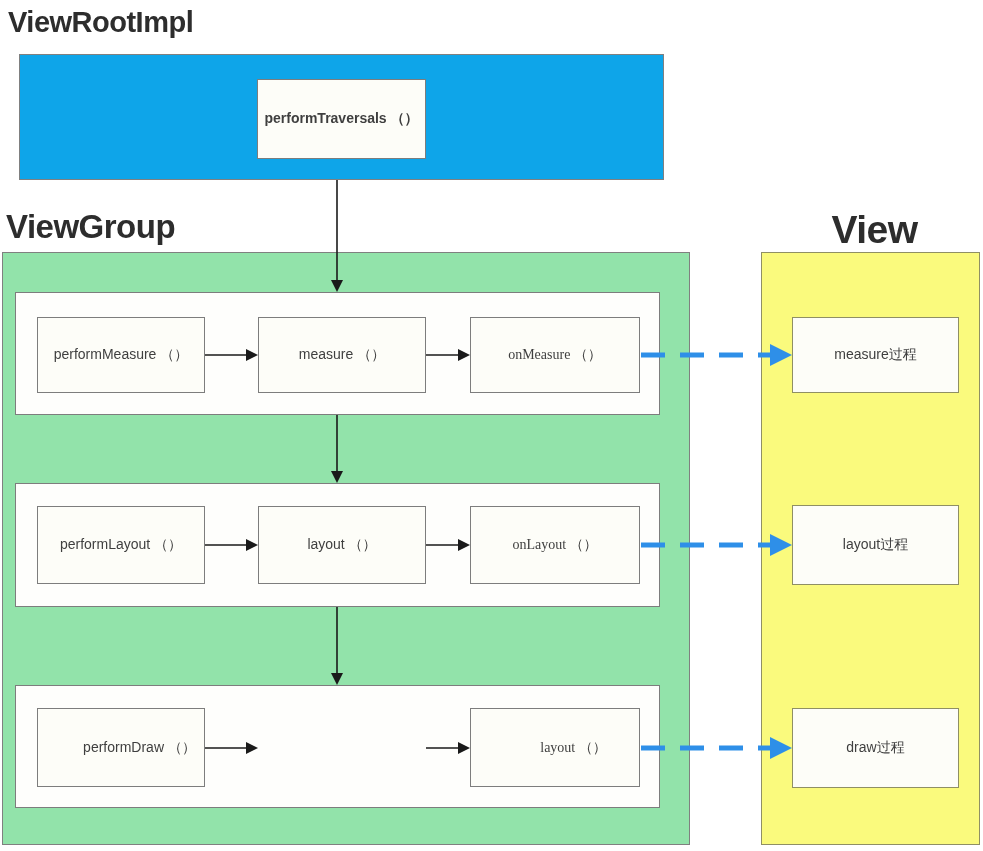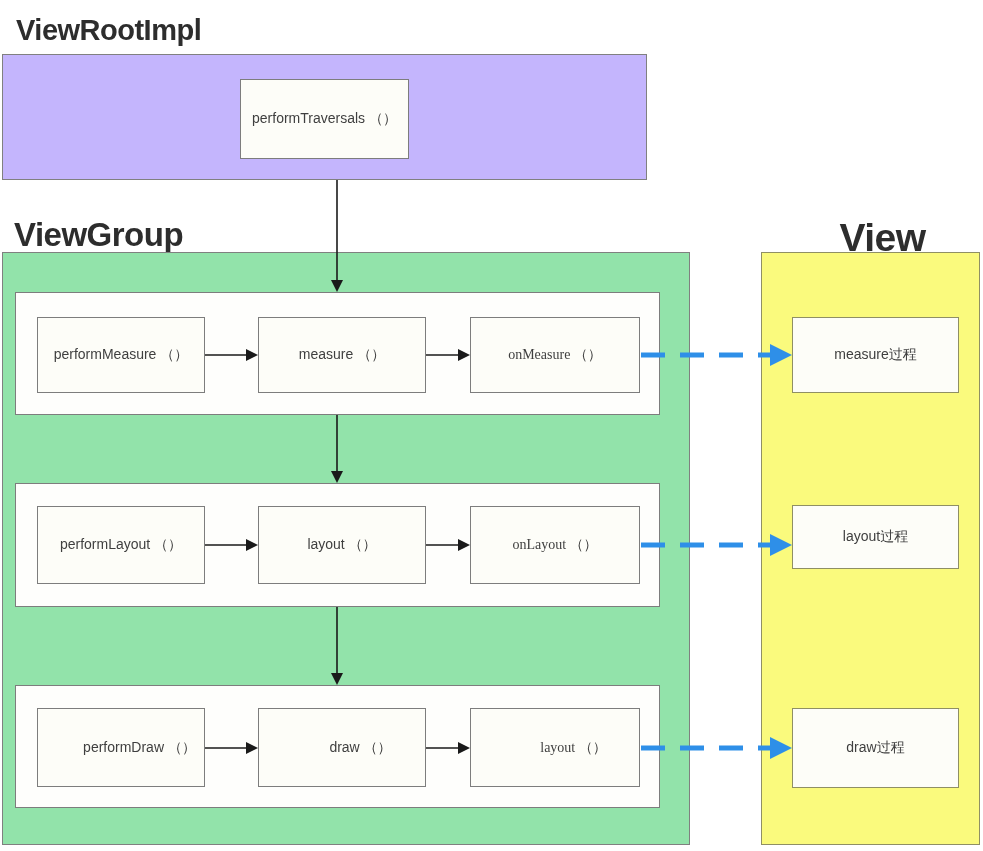--- a/index.html
+++ b/index.html
@@ -2,28 +2,28 @@
 <html><head>
 <meta charset="utf-8">
 <style>
   html,body{margin:0;padding:0;background:#ffffff;}
   .canvas{
     position:relative;width:983px;height:851px;overflow:hidden;
     font-family:"Liberation Sans","DejaVu Sans",sans-serif;
     background:#ffffff;
   }
   .title{
-    position:absolute;margin:12px;color:#2d2d2d;font-weight:bold;
+    position:absolute;margin:4px;color:#2d2d2d;font-weight:bold;
     letter-spacing:-0.5px;white-space:nowrap;
   }
   .title-viewrootimpl{left:4px;top:2px;font-size:29px;}
   .title-viewgroup{left:2px;top:204px;font-size:33px;}
   .title-view{left:761px;top:204px;width:219px;text-align:center;font-size:39px;}
   .region{position:absolute;box-sizing:border-box;border:1px solid #808080;}
-  .region-blue{left:2px;top:54px;width:645px;height:126px;background:#c4b5fd;}
+  .region-blue{left:19px;top:54px;width:645px;height:126px;background:#0ea5e9;font-weight:bold;}
   .region-green{left:2px;top:252px;width:688px;height:593px;background:#92e3aa;}
   .region-yellow{left:761px;top:252px;width:219px;height:593px;background:#fafa7d;border-color:#8f8f64;}
   .rowbox{
     position:absolute;box-sizing:border-box;border:1px solid #7d7d7d;
     background:#fefefc;left:15px;width:645px;height:123px;
   }
   .rowbox-1{top:292px;}
   .rowbox-2{top:483px;height:124px;}
   .rowbox-3{top:685px;}
   .node{
@@ -35,21 +35,21 @@
   
   .col-a{left:37px;width:168px;}
   .col-b{left:258px;width:168px;}
   .col-c{left:470px;width:170px;font-family:Liberation Serif, serif;}
   .r1{top:317px;height:76px;}
   .r2{top:506px;height:78px;}
   .r3{top:708px;height:79px;padding-left:37px;}
   
   .ynode{left:792px;width:167px;border-color:#8f8f64;}
   .y1{top:317px;height:76px;}
-  .y2{top:505px;height:64px;}
+  .y2{top:505px;height:80px;}
   .y3{top:708px;height:80px;}
   .arrow-layer{position:absolute;left:0;top:0;width:983px;height:851px;pointer-events:none;}
   .flow-line{stroke:#1a1a1a;stroke-width:1.6;}
   .flow-head{fill:#1a1a1a;}
   .cross-line{stroke:#2e8fe8;stroke-width:5;stroke-dasharray:24 15;}
   .cross-head{fill:#2e8fe8;}
 </style>
 </head>
 <body>
 
@@ -72,21 +72,20 @@
   <div class="node col-b r1">measure （）</div>
   <div class="node col-c r1">onMeasure （）</div>
 
   <div class="rowbox rowbox-2"></div>
   <div class="node col-a r2">performLayout （）</div>
   <div class="node col-b r2">layout （）</div>
   <div class="node col-c r2">onLayout （）</div>
 
   <div class="rowbox rowbox-3"></div>
   <div class="node col-a r3">performDraw （）</div>
-  <div class="node col-b r3">draw （）</div>
   <div class="node col-c r3">layout （）</div>
 
   <div class="node ynode y1">measure过程</div>
   <div class="node ynode y2">layout过程</div>
   <div class="node ynode y3">draw过程</div>
 
   <svg class="arrow-layer" viewBox="0 0 983 851" xmlns="http://www.w3.org/2000/svg">
 
     <g>
       <line class="flow-line" x1="337" y1="180" x2="337" y2="283"></line>

